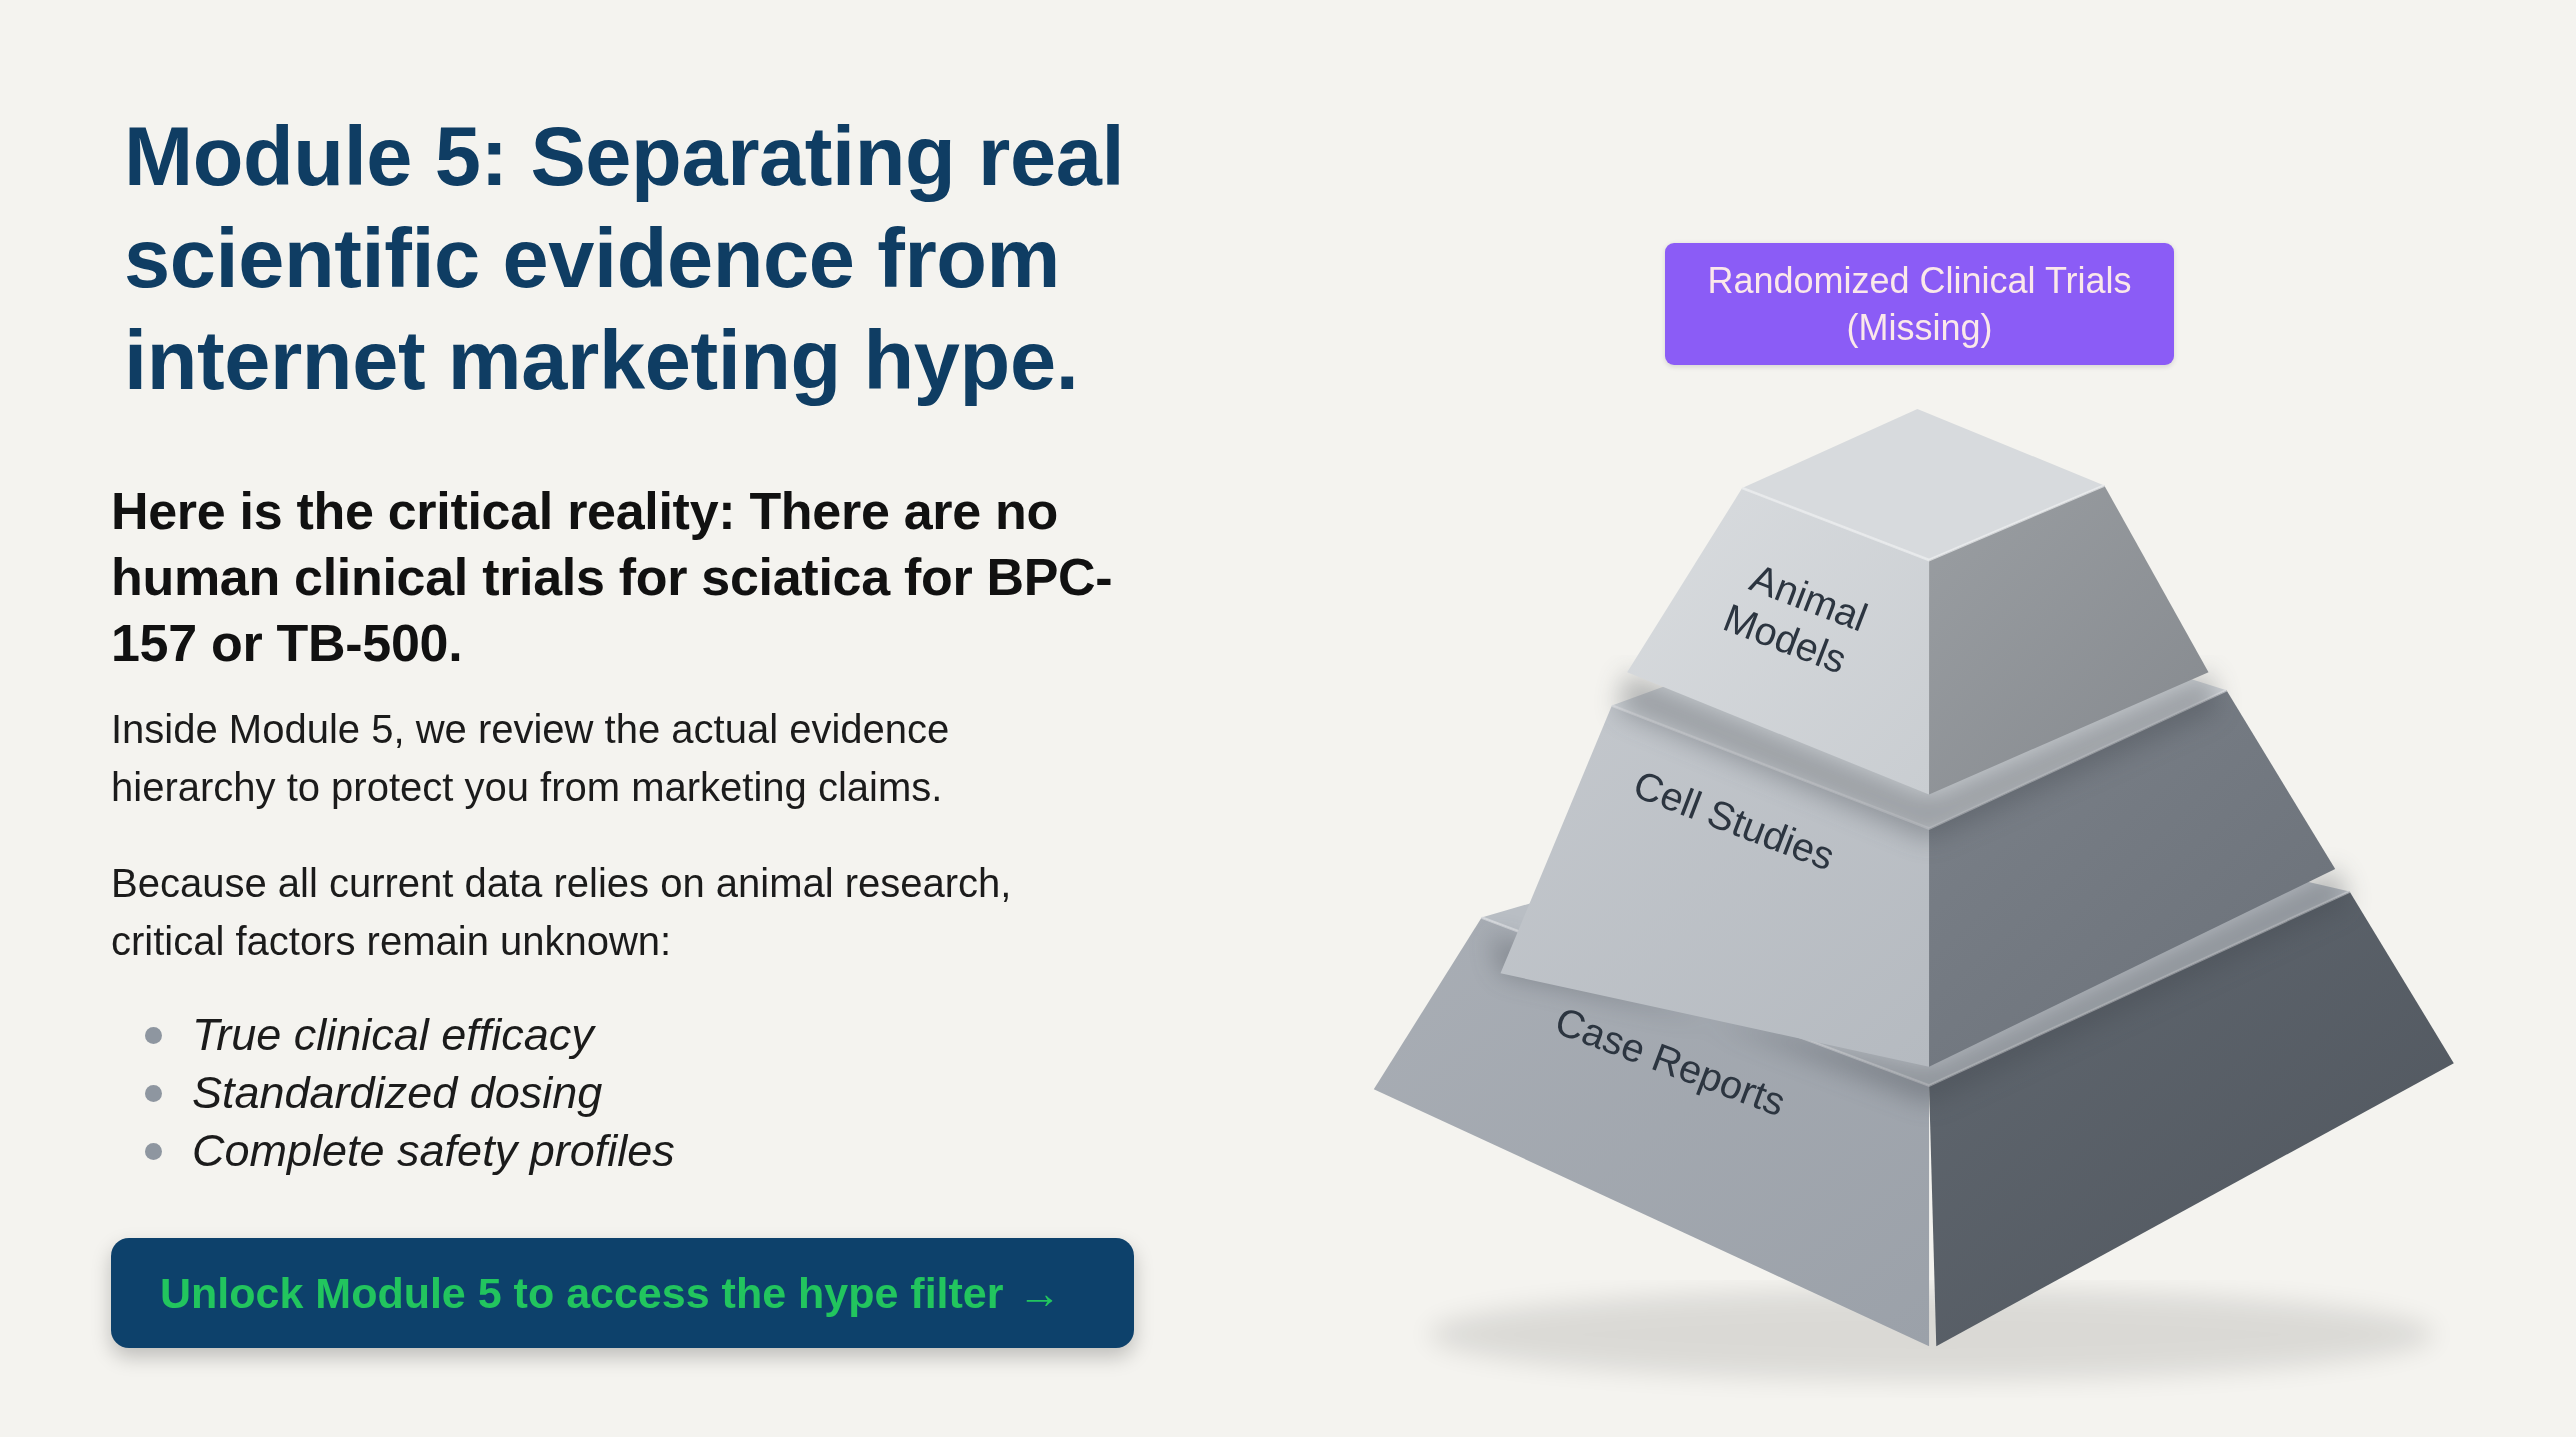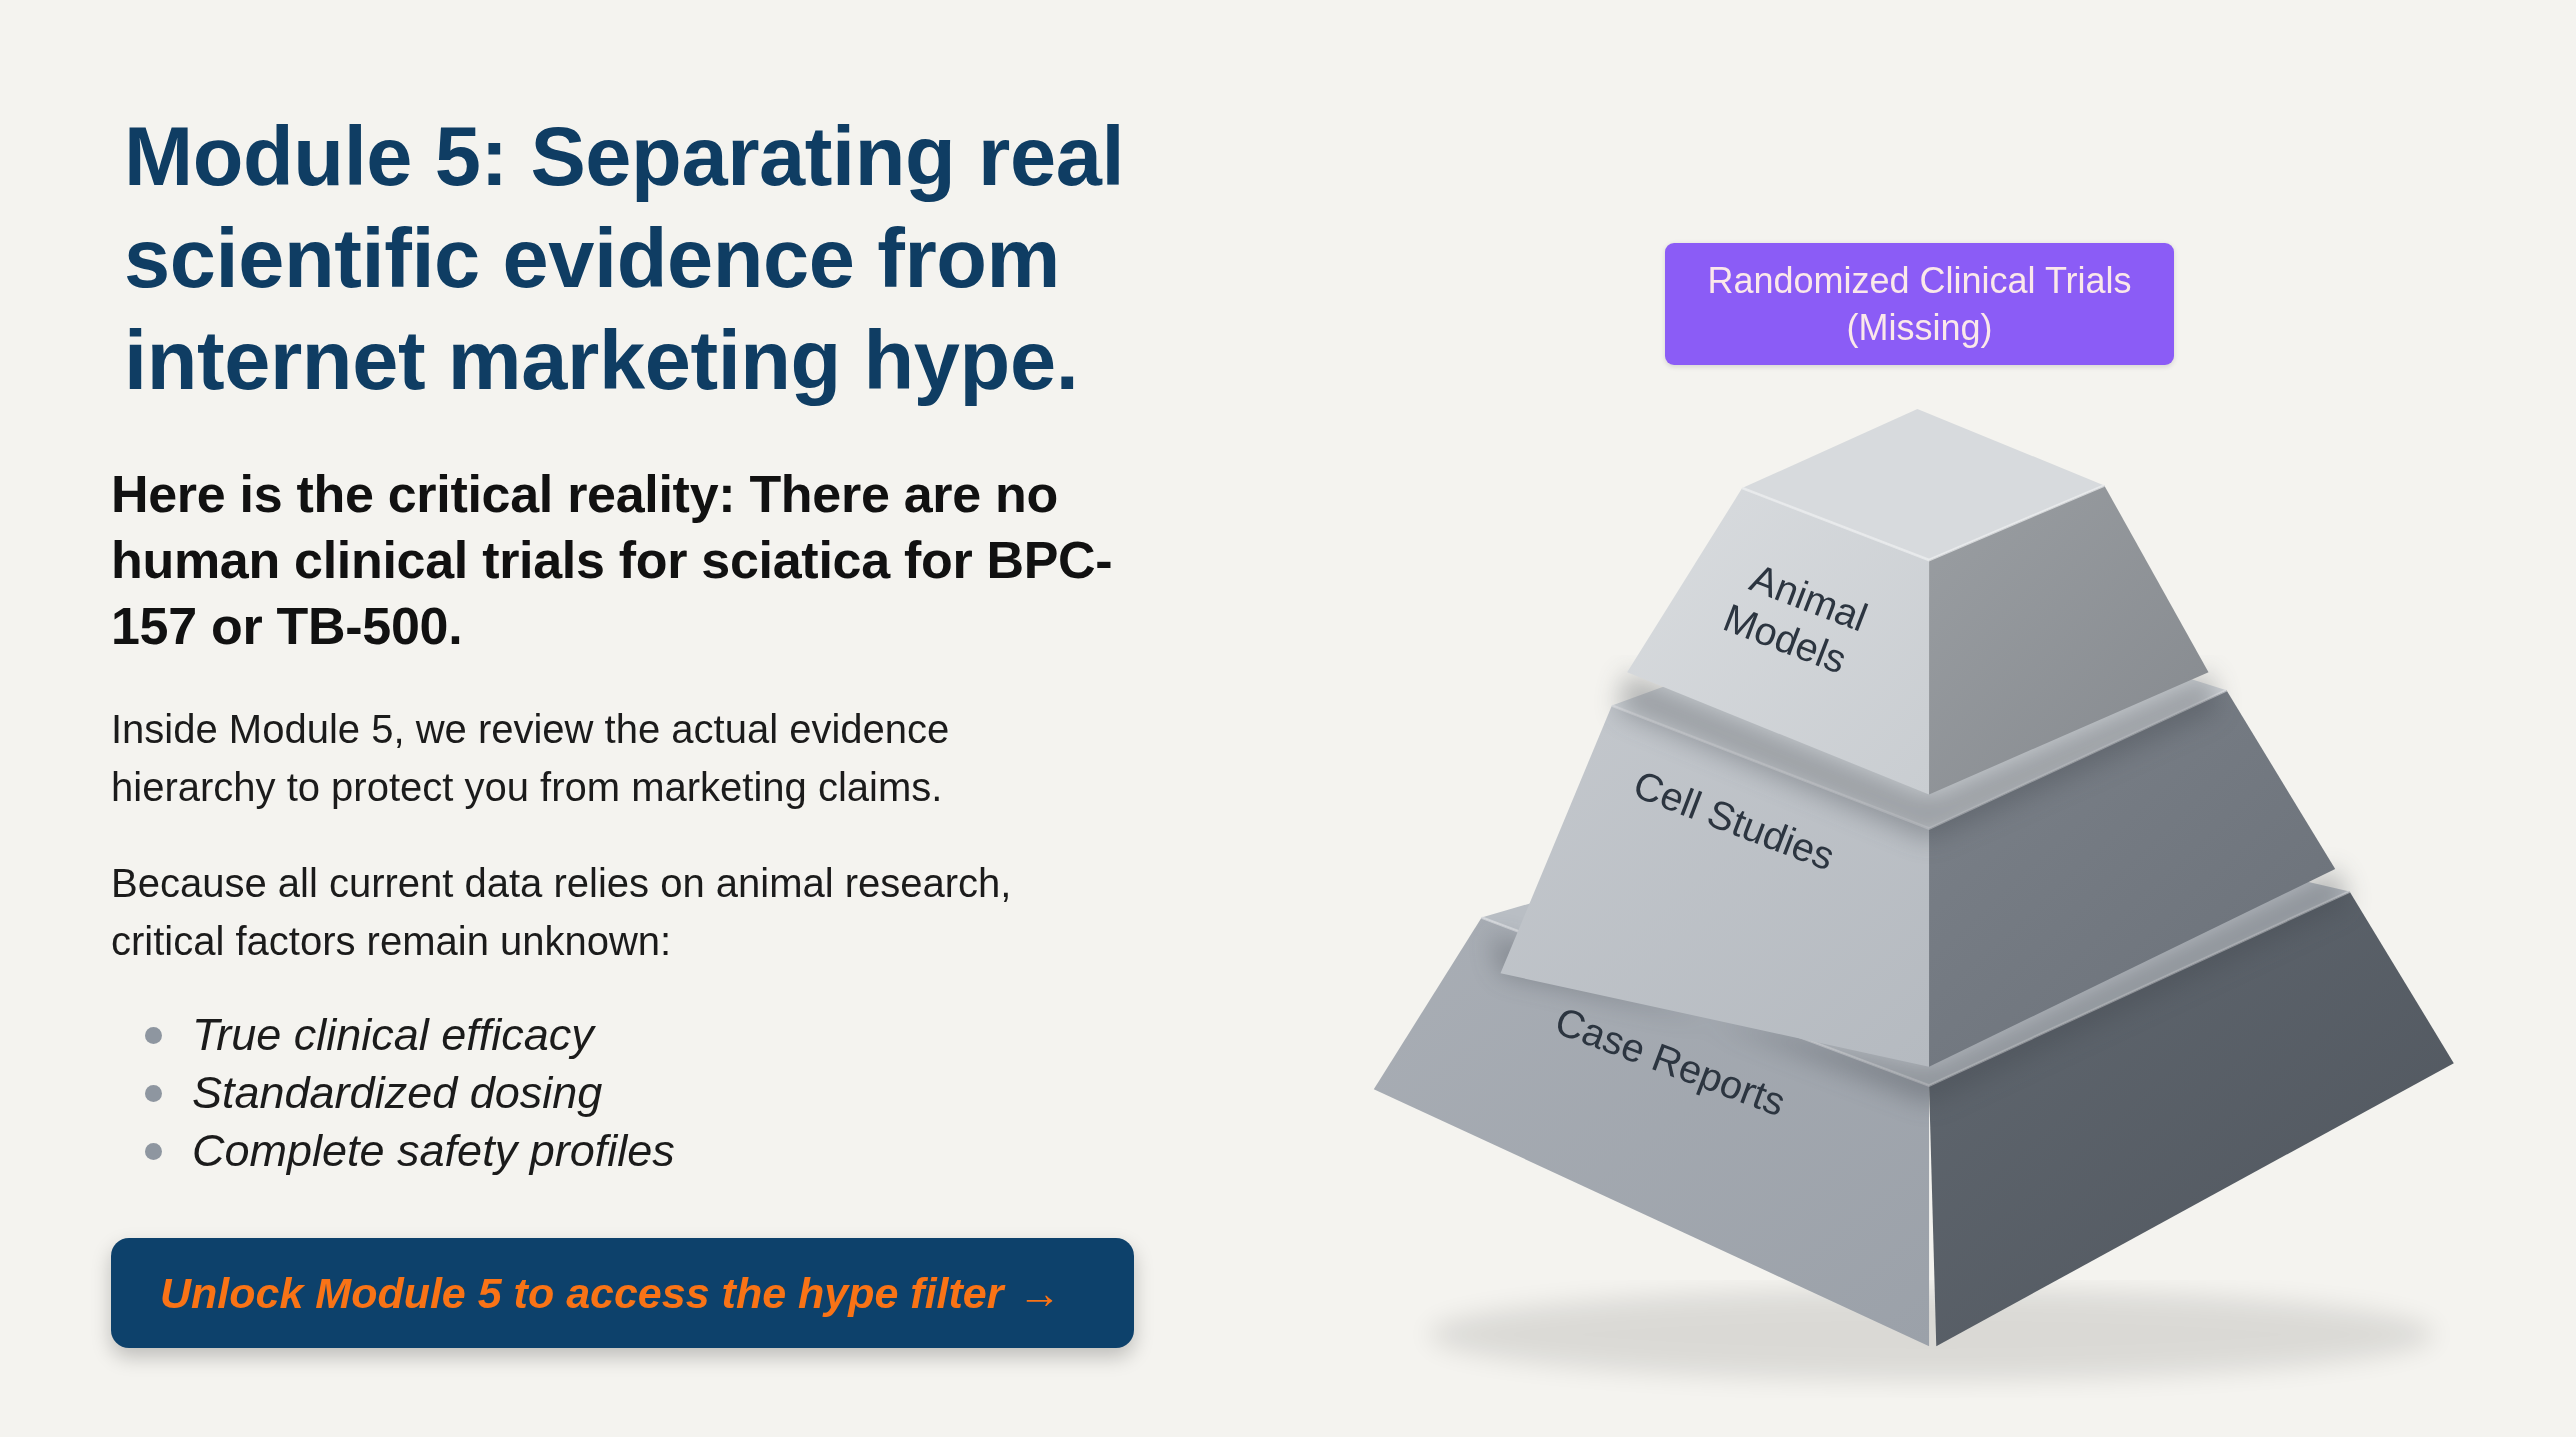--- a/index.html
+++ b/index.html
@@ -11,21 +11,21 @@
   }
   .left { position: absolute; left: 111px; top: 0; width: 1168px; }
   .title {
     position: absolute; left: 13px; top: 106px; width: 1168px;
     margin: 0;
     font-family: "Liberation Sans", sans-serif;
     font-weight: 700; font-size: 83px; line-height: 102px;
     color: #0f3d63; letter-spacing: -0.4px;
   }
   .subhead {
-    position: absolute; left: 0; top: 461px; width: 1168px;
+    position: absolute; left: 0; top: 478px; width: 1168px;
     margin: 0;
     font-weight: 700; font-size: 52px; line-height: 66px;
     color: #111111; letter-spacing: -0.3px;
   }
   .para {
     position: absolute; left: 0; width: 1168px; margin: 0;
     font-weight: 400; font-size: 40px; line-height: 58px; color: #1b1b1b;
   }
   .para.p1 { top: 700px; }
   .para.p2 { top: 854px; }
@@ -39,24 +39,24 @@
     font-size: 45px; color: #1b1b1b; padding-left: 47px;
   }
   .bullets .dot {
     position: absolute; left: 0; top: 20.7px; width: 17px; height: 17px;
     border-radius: 50%; background: #8e96a0;
   }
   .cta {
     position: absolute; left: 111px; top: 1238px; width: 1023px; height: 110px;
     background: #0d416b; border-radius: 18px; border: none;
     box-shadow: 0 9px 20px rgba(0,0,0,0.22);
-    color: #f97316; font-family: "Liberation Sans", sans-serif;
+    color: #22c55e; font-family: "Liberation Sans", sans-serif;
     font-weight: 700; font-size: 43px; text-align: left;
     padding: 0 0 0 49px; box-sizing: border-box; cursor: pointer;
-    display: flex; align-items: center; gap: 14.4px; font-style: italic;
+    display: flex; align-items: center; gap: 14.4px;
   }
   .missing-label {
     position: absolute; left: 1665px; top: 243px; width: 509px; height: 122px;
     background: #8b5cf6; border-radius: 9px;
     box-shadow: 0 1.8px 5.4px rgba(0,0,0,0.12);
     color: #fbe8ea; font-size: 36px; line-height: 47px; text-align: center;
     display: flex; flex-direction: column; justify-content: center;
   }
   .pyramid { position: absolute; left: 0; top: 0; width: 2576px; height: 1438px; pointer-events: none; }
   .tier-label { font-family: "Liberation Sans", sans-serif; font-size: 44px; fill: #2c3540; }

